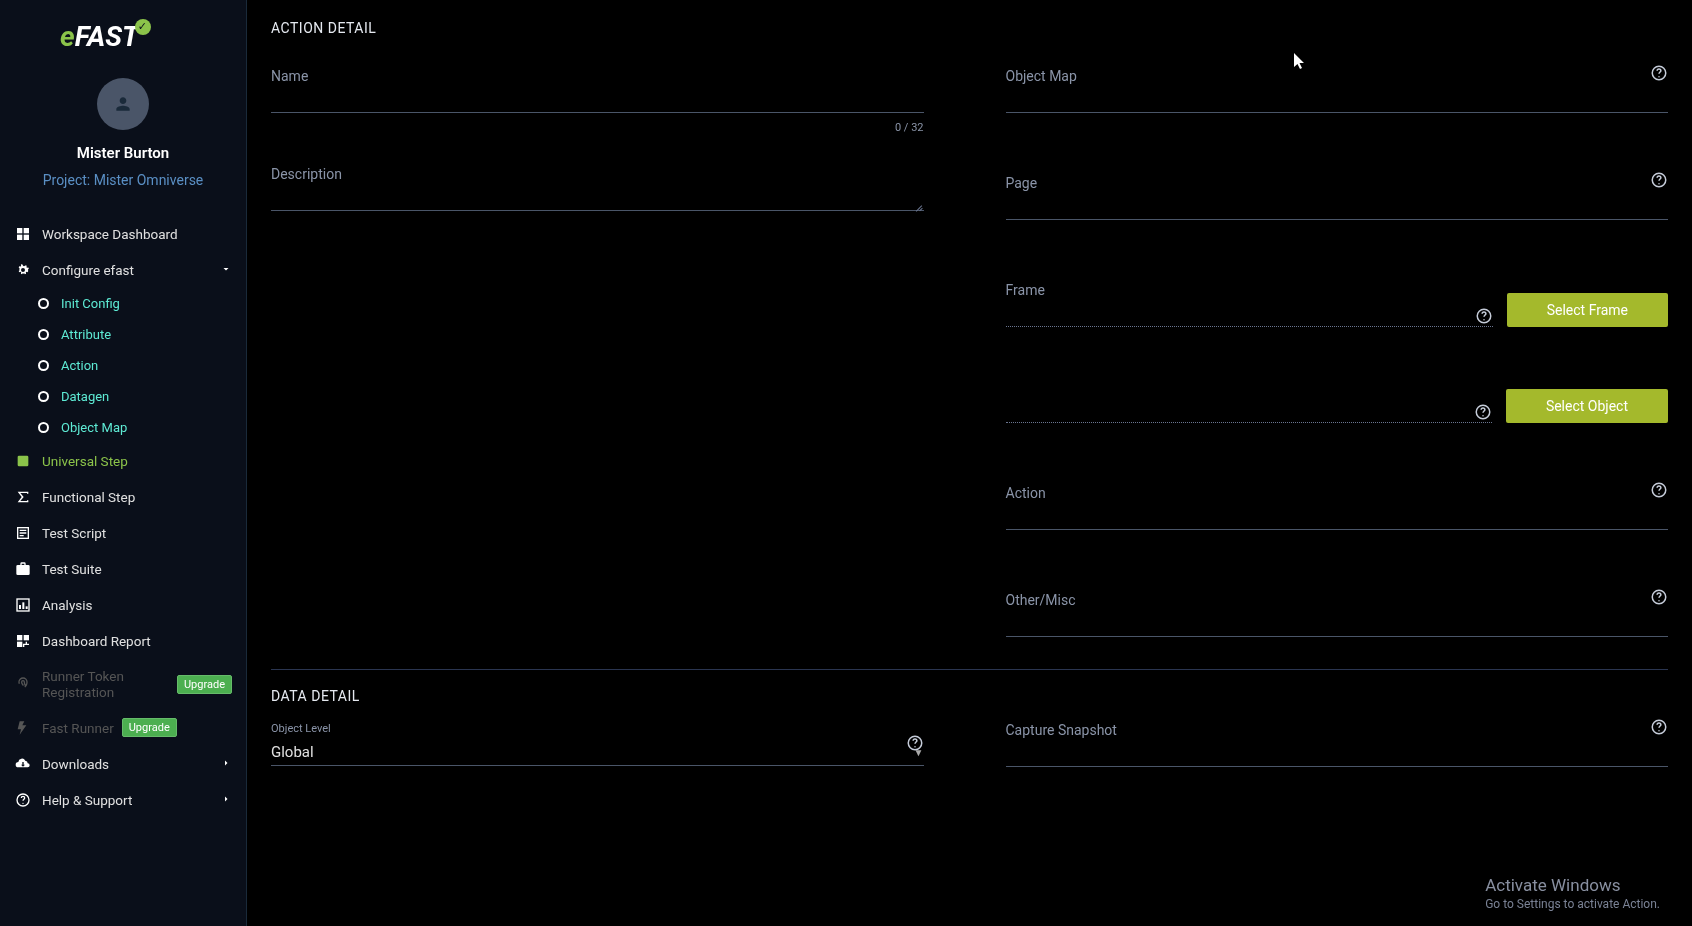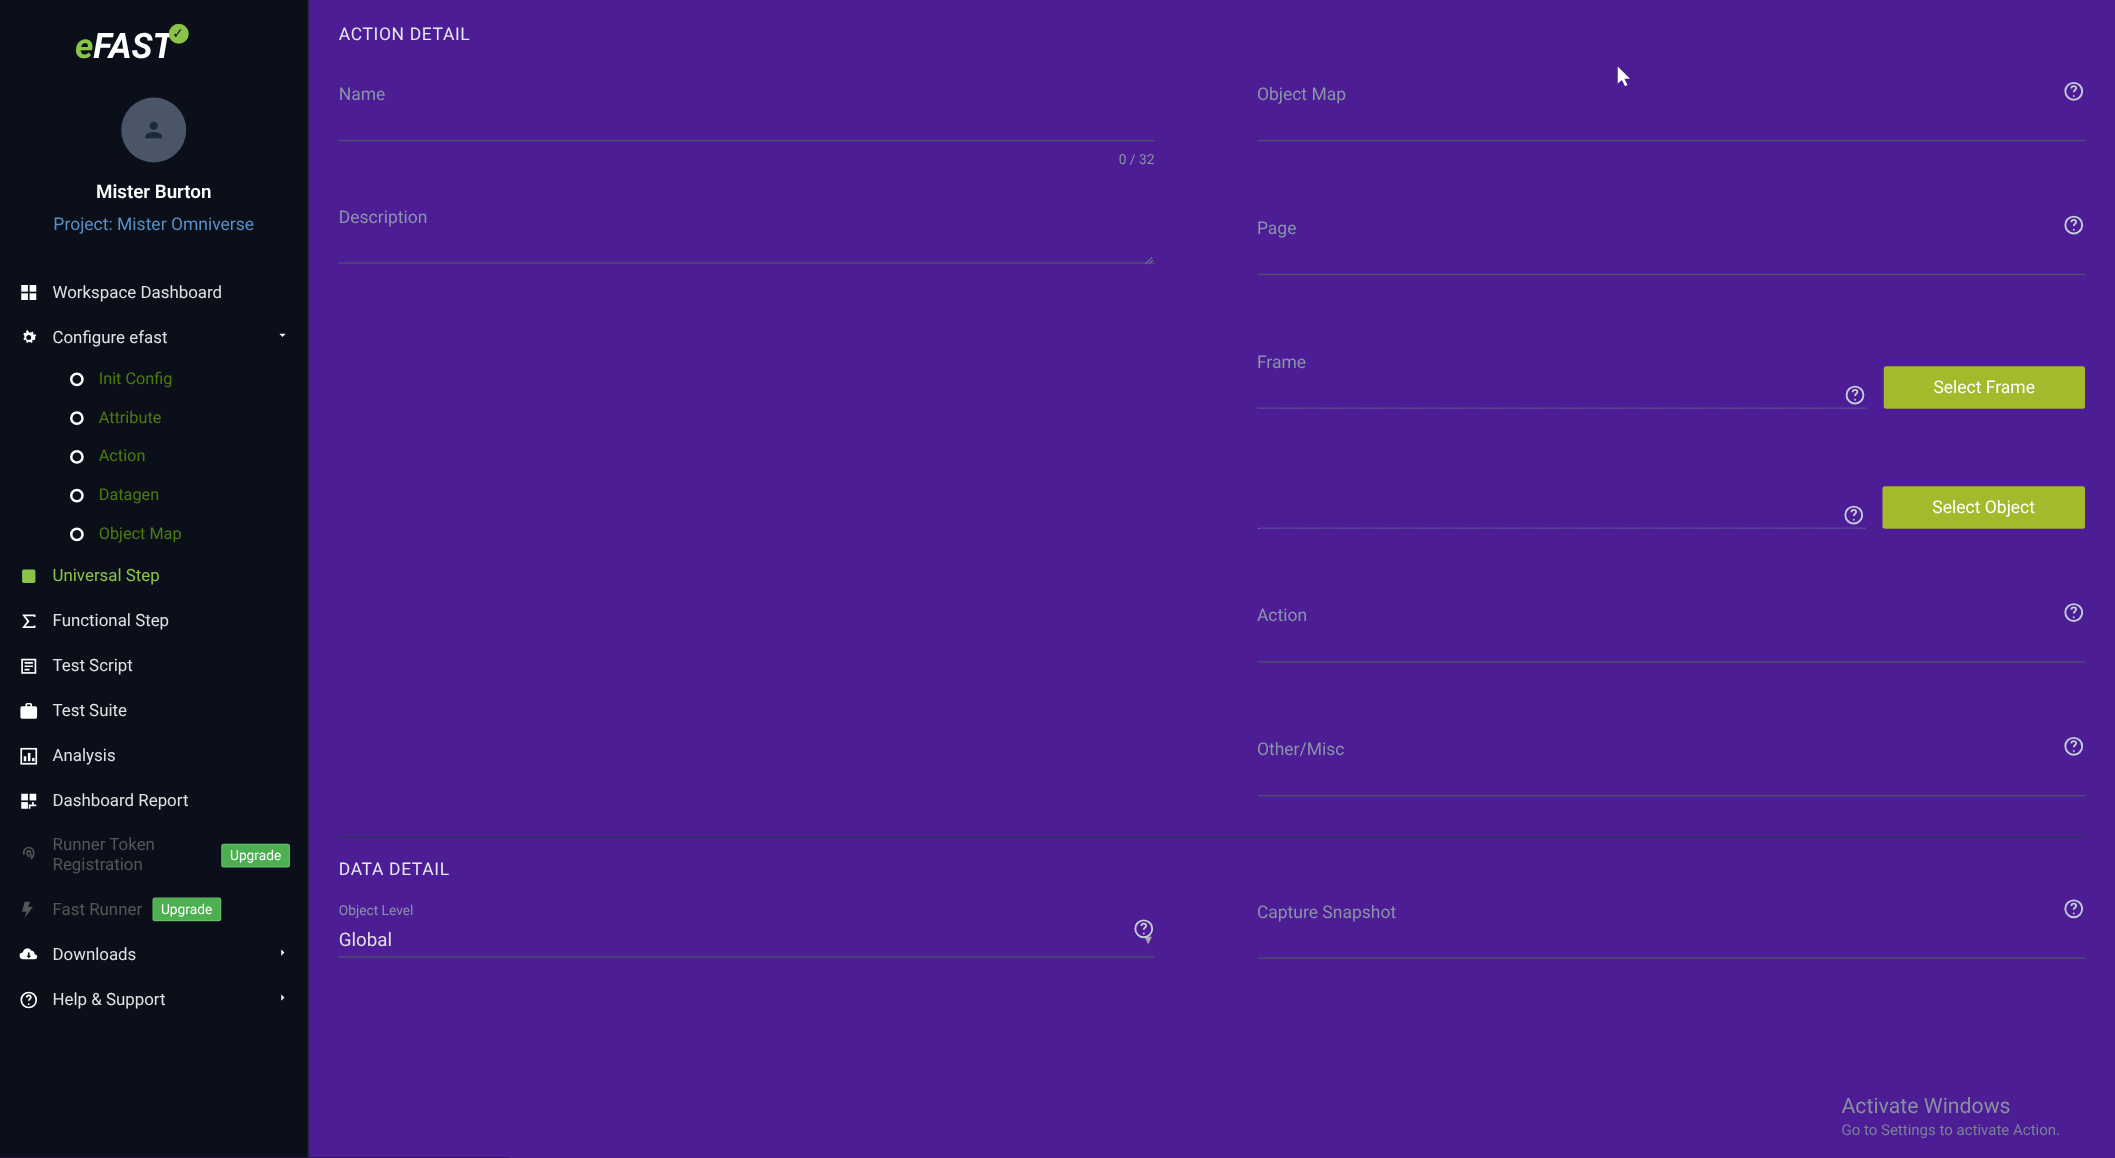--- a/index.html
+++ b/index.html
@@ -99,23 +99,23 @@
   justify-content: center;
   flex-shrink: 0;
 }
 .nav-item.active { color: #8bc34a; }
 .nav-item.active .icon svg path,
 .nav-item.active .icon svg rect { fill: #8bc34a; }
 .nav-item .chevron { margin-left: auto; }
 .nav-subitem {
   display: flex;
   align-items: center;
-  padding: 8px 14px 8px 56px;
+  padding: 8px 14px 8px 38px;
   font-size: 13px;
-  color: #4d7c0f;
+  color: #5eead4;
   cursor: pointer;
 }
 .nav-subitem .radio {
   width: 11px;
   height: 11px;
   border: 2px solid #fff;
   border-radius: 50%;
   margin-right: 12px;
   flex-shrink: 0;
 }
@@ -127,21 +127,21 @@
   padding: 2px 6px;
   border-radius: 2px;
   margin-left: 8px;
   text-align: center;
 }
 .nav-item.muted { color: #555; }
 .nav-item.muted .icon svg path { fill: #555; }
 
 .main {
   flex: 1;
-  background: #4c1d95;
+  background: #000000;
   padding: 20px 24px;
   overflow-y: auto;
 }
 .section-title {
   font-size: 14px;
   color: #e5e9f0;
   letter-spacing: 0.5px;
   margin-bottom: 32px;
 }
 .form-grid {
@@ -241,21 +241,21 @@
   border-bottom: 1px solid #4a5568;
   display: flex;
   align-items: center;
 }
 .select-caret { margin-left: auto; font-size: 10px; color: #aaa; }
 .divider { border-top: 1px solid #2a3550; margin: 0 0 18px; }
 
 .watermark {
   position: fixed;
   bottom: 15px;
-  right: 44px;
+  right: 32px;
   text-align: left;
   color: #6a7590;
 }
 .watermark-title { font-size: 17px; color: #888fa0; margin-bottom: 2px; }
 .watermark-sub { font-size: 12px; color: #7a8295; }
 .cursor-ind {
   position: absolute;
   top: 53px;
   left: 1047px;
   pointer-events: none;

